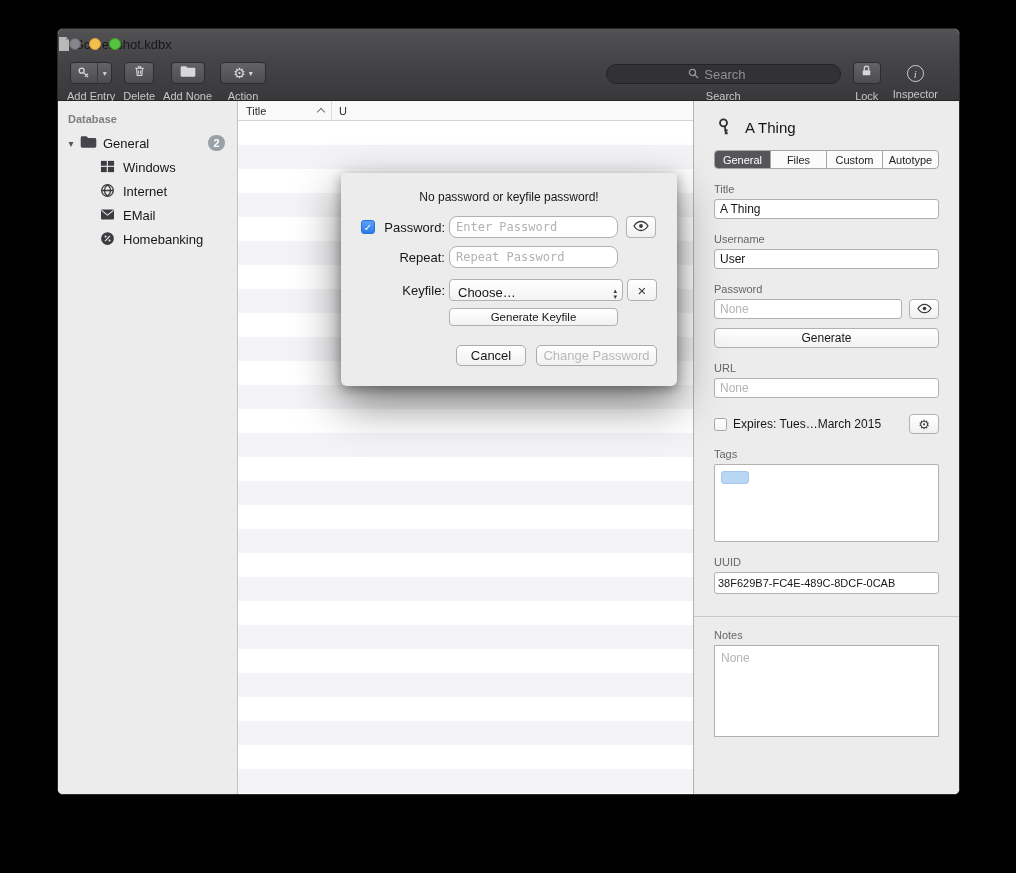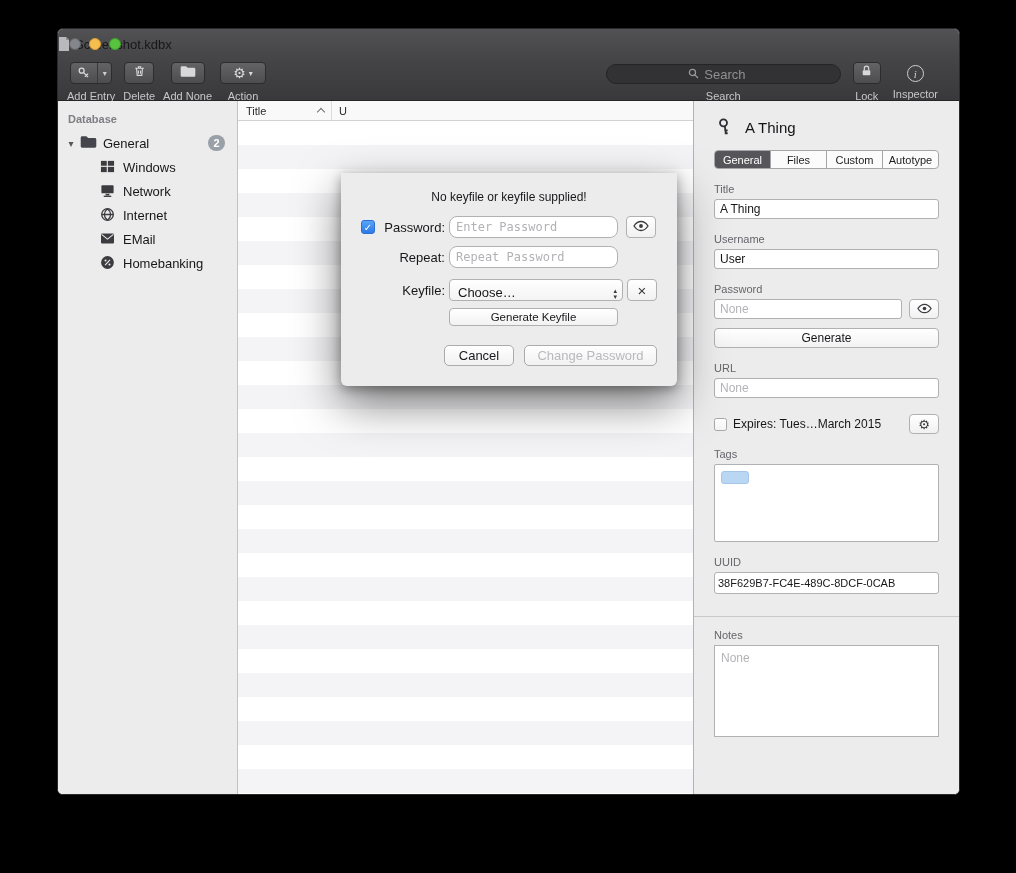--- a/index.html
+++ b/index.html
@@ -142,21 +142,21 @@
     line-height:6px; color:#3c3c40; margin-right:2px; }
   .dx { margin-left:4px; width:30px; height:22px; font-size:15px; color:#3a3a3e; }
   .genkey-btn { margin:7px 20px 0 108px; width:169px; height:18px;
     background:linear-gradient(#ffffff,#f2f2f2); border:1px solid #b0b0b2; border-radius:4px;
     font-size:11.5px; color:#17171a; display:flex; align-items:center; justify-content:center; }
   .sheet-buttons { display:flex; justify-content:flex-end; margin:19px 20px 0; gap:10px; }
   .btn { height:21px; border-radius:5px; border:1px solid #ababad;
     background:linear-gradient(#ffffff,#f1f1f1); font-size:13px; display:flex;
     align-items:center; justify-content:center; }
   .btn-cancel { width:70px; color:#17171a; }
-  .btn-disabled { width:133px; color:#b9b9bd; }
+  .btn-disabled { width:121px; color:#b9b9bd; }
 </style>
 </head>
 <body>
 
 <div class="window">
 
   <div class="titlebar">
     <div class="traffic">
       <div class="tl tl-close"></div>
       <div class="tl tl-min"></div>
@@ -273,30 +273,20 @@
           <svg width="15" height="15" viewBox="0 0 16 16" fill="currentColor">
               <rect x="1" y="2" width="6.2" height="5.2"></rect>
               <rect x="8.4" y="2" width="6.6" height="5.2"></rect>
               <rect x="1" y="8.4" width="6.2" height="5.6"></rect>
               <rect x="8.4" y="8.4" width="6.6" height="5.6"></rect>
             </svg>
         </span>
         <span class="sb-item-label">Windows</span>
       </div>
 
-      <div class="sb-item">
-        <span class="icn">
-          <svg width="15" height="15" viewBox="0 0 16 16" fill="currentColor">
-              <rect x="1.5" y="2.5" width="13" height="8.5" rx="1"></rect>
-              <rect x="6" y="11.5" width="4" height="1.8"></rect>
-              <rect x="4" y="13.5" width="8" height="1.4"></rect>
-            </svg>
-        </span>
-        <span class="sb-item-label">Network</span>
-      </div>
 
       <div class="sb-item">
         <span class="icn">
           <svg width="15" height="15" viewBox="0 0 16 16" fill="none" stroke="currentColor" stroke-width="1.4">
               <circle cx="8" cy="8" r="6.2"></circle>
               <path d="M1.8 8h12.4M8 1.8c-4.5 3.8-4.5 8.6 0 12.4M8 1.8c4.5 3.8 4.5 8.6 0 12.4"></path>
             </svg>
         </span>
         <span class="sb-item-label">Internet</span>
       </div>
@@ -395,21 +385,21 @@
       <div class="flabel">UUID</div>
       <input class="tfield uuid-field" type="text" value="38F629B7-FC4E-489C-8DCF-0CAB" style="">
 
       <div class="divider"></div>
 
       <div class="flabel" style="margin-top:12px">Notes</div>
       <div class="notes-box">None</div>
     </div>
 
     <div class="sheet">
-      <div class="sheet-msg">No keyfile or keyfile supplied!</div>
+      <div class="sheet-msg">No password or keyfile password!</div>
 
       <div class="drow first">
         <div class="dcheck">✓</div>
         <div class="dlabel after-check">Password:</div>
         <input class="dfield" type="text" placeholder="Enter Password" style="">
         <div class="icon-btn deye">
           <span>
             <svg width="16" height="12" viewBox="0 0 16 11" fill="none" stroke="#3a3a3e" stroke-width="1.3">
                 <path d="M1 5.5S3.8 1 8 1s7 4.5 7 4.5S12.2 10 8 10 1 5.5 1 5.5z"></path>
                 <circle cx="8" cy="5.5" r="1.9" fill="#3a3a3e" stroke="none"></circle>

